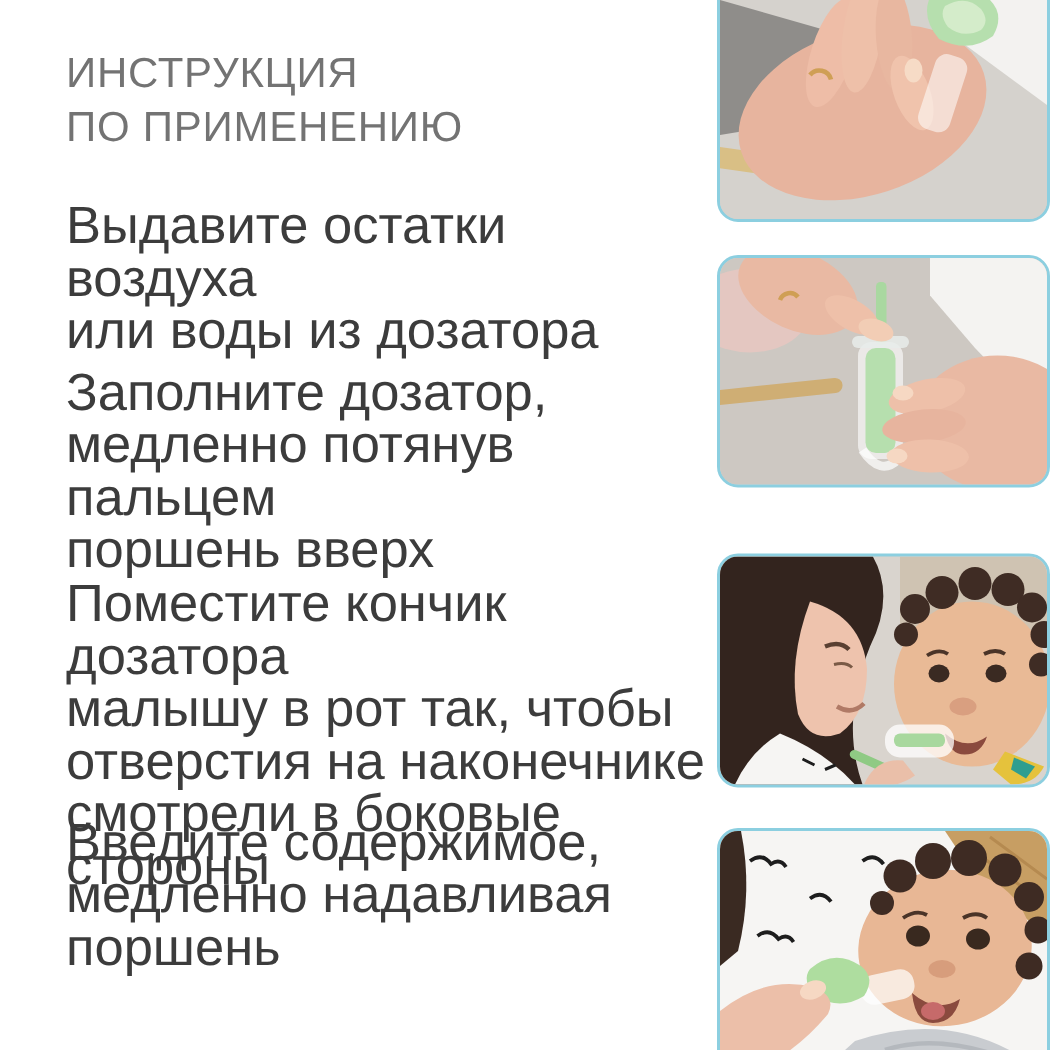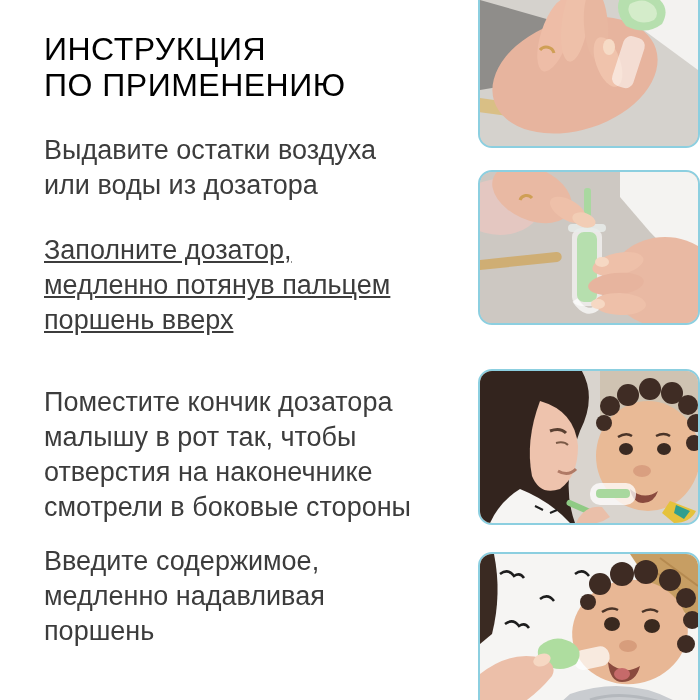--- a/index.html
+++ b/index.html
@@ -3,35 +3,35 @@
 <meta charset="utf-8">
 <style>
   html,body{margin:0;padding:0;}
   body{
     width:700px;height:700px;position:relative;overflow:hidden;
     background:#ffffff;
     font-family:"Liberation Sans", sans-serif;
   }
   .title{
     position:absolute;left:44px;top:31px;width:420px;
-    font-size:32px;line-height:36px;font-weight:400;
+    font-size:28px;line-height:36px;font-weight:400;
     letter-spacing:0.5px;
-    color:#000000;
+    color:#737373;
     white-space:pre-line;
     margin:0;
   }
   .step{
     position:absolute;left:44px;width:430px;
-    font-size:27px;line-height:35px;font-weight:400;
+    font-size:35px;line-height:35px;font-weight:400;
     color:#3c3c3c;
     white-space:pre-line;
     margin:0;
   }
   .step1{top:133px;}
-  .step2{top:233px;text-decoration:underline;}
+  .step2{top:244px;}
   .step3{top:369px;margin-top:16px;}
   .step4{top:520px;margin-top:24px;}
   .photo{
     position:absolute;left:478px;width:218px;
     border:2px solid #8ccfe0;border-radius:14px;
     overflow:hidden;background:#d5d2cd;
     margin:0;padding:0;
   }
   .photo svg{display:block;width:100%;height:100%;}
   .photo1{top:-22px;height:166px;}

